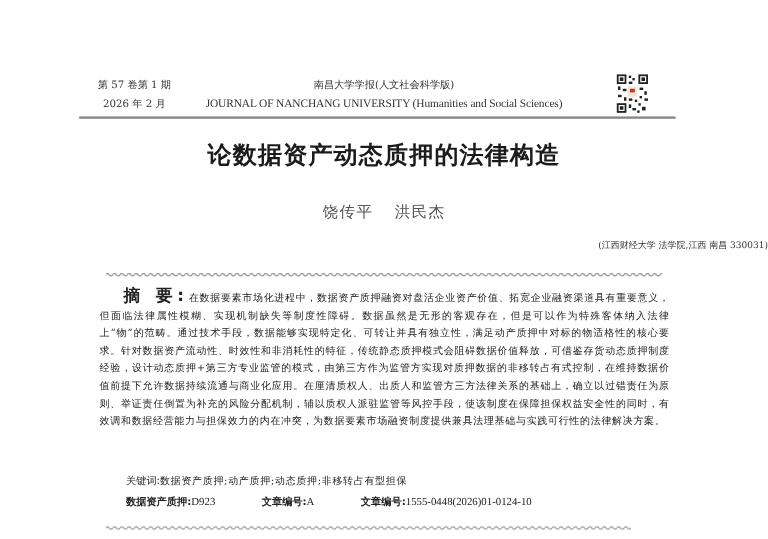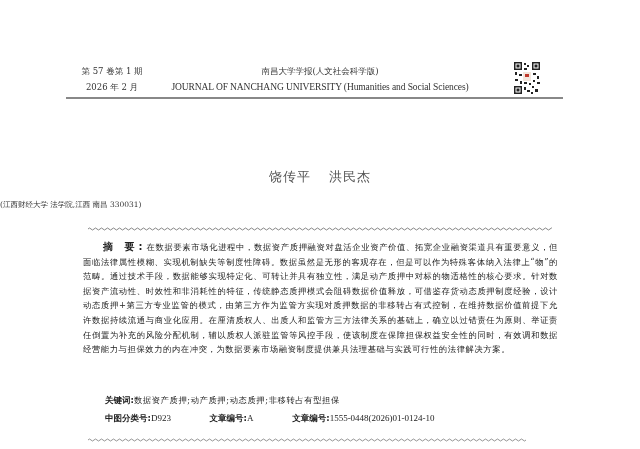--- a/index.html
+++ b/index.html
@@ -18,32 +18,32 @@
     .hdr-center .en { font-family: "Liberation Serif", serif; font-size: 9.5px; letter-spacing: -0.1px; }
     .qr { position: absolute; left: 513px; top: 61px; width: 28px; height: 34px; }
     .hdr-rule { position: absolute; left: 66px; top: 97px; width: 497px; height: 1.5px; background: #888; }
 
     .doi { position: absolute; left: 73px; top: 109px; font-family: "Liberation Serif", serif; font-size: 9.5px; color: #222; letter-spacing: -0.2px; }
 
     
     .title { position: absolute; left: 0; width: 640px; top: 116px; text-align: center; font-family: "DejaVu Sans", sans-serif; font-weight: bold; font-size: 20px; letter-spacing: 1px; color: #1b1b1b; }
     .authors { position: absolute; left: 0; width: 640px; top: 168px; text-align: center; font-size: 13px; color: #555; letter-spacing: 1px; }
     .authors span + span { margin-left: 18px; margin-top: 24px; }
-    .affil { position: absolute; left: 0; width: 640px; top: 200px; text-align: left; font-size: 7.5px; color: #333; }
+    .affil { position: absolute; left: 0; width: 640px; top: 200px; text-align: right; font-size: 7.5px; color: #333; }
 
     
     .wavy { position: absolute; height: 4px; }
     .wavy svg { display: block; }
 
     
     .abstract { position: absolute; left: 83px; top: 240px; width: 475px; font-size: 8.3px; line-height: 14.6px; color: #222; text-align: justify; text-indent: 2.4em; letter-spacing: 0.6px; }
-    .abstract .lbl { font-family: "DejaVu Sans", sans-serif; font-weight: bold; letter-spacing: 4px; font-size: 10px; }
+    .abstract .lbl { font-family: "DejaVu Sans", sans-serif; font-weight: bold; letter-spacing: 4px; font-size: 14px; }
 
     .keywords { position: absolute; left: 105px; top: 395px; font-size: 8.3px; color: #222; letter-spacing: 0.6px; }
-    .keywords .lbl { font-family: "DejaVu Sans", sans-serif; font-weight: bold; font-size: 8.5px; letter-spacing: 0; }
+    .keywords .lbl { font-family: "DejaVu Sans", sans-serif; font-weight: normal; font-size: 8.5px; letter-spacing: 0; }
 
     .classline { position: absolute; left: 105px; top: 413px; font-size: 8.5px; color: #222; }
     .classline .item { display: inline-block; margin-right: 36px; }
     .classline .lbl { font-family: "DejaVu Sans", sans-serif; font-weight: bold; }
     .classline .val { font-family: "Liberation Serif", serif; font-size: 9px; }
   </style>
 </head>
 <body>
 
 <div class="page">
@@ -95,20 +95,21 @@
           <rect x="16" y="22" width="2" height="2"></rect>
       </g>
       <rect x="10" y="11" width="8" height="9" fill="#f3e6dc"></rect>
       <rect x="12" y="13" width="4" height="3" fill="#c0392b"></rect>
     </svg>
   </div>
 
   <div class="hdr-rule"></div>
 
 
+  <div class="title">论数据资产动态质押的法律构造</div>
 
   <div class="authors">
     <span>饶传平</span><span>洪民杰</span>
   </div>
 
   <div class="affil">(江西财经大学 法学院,江西 南昌 330031)</div>
 
   <div class="wavy" style="left:88px; top:227px; width:464px;">
     <svg width="464" height="4" viewBox="0 0 464 4" preserveAspectRatio="none">
       <defs>
@@ -120,21 +121,21 @@
     </svg>
   </div>
 
   <div class="abstract"><span class="lbl">摘 要:</span><span>在数据要素市场化进程中，数据资产质押融资对盘活企业资产价值、拓宽企业融资渠道具有重要意义，但面临法律属性模糊、实现机制缺失等制度性障碍。数据虽然是无形的客观存在，但是可以作为特殊客体纳入法律上“物”的范畴。通过技术手段，数据能够实现特定化、可转让并具有独立性，满足动产质押中对标的物适格性的核心要求。针对数据资产流动性、时效性和非消耗性的特征，传统静态质押模式会阻碍数据价值释放，可借鉴存货动态质押制度经验，设计动态质押+第三方专业监管的模式，由第三方作为监管方实现对质押数据的非移转占有式控制，在维持数据价值前提下允许数据持续流通与商业化应用。在厘清质权人、出质人和监管方三方法律关系的基础上，确立以过错责任为原则、举证责任倒置为补充的风险分配机制，辅以质权人派驻监管等风控手段，使该制度在保障担保权益安全性的同时，有效调和数据经营能力与担保效力的内在冲突，为数据要素市场融资制度提供兼具法理基础与实践可行性的法律解决方案。</span></div>
 
   <div class="keywords">
     <span class="lbl">关键词:</span><span>数据资产质押;动产质押;动态质押;非移转占有型担保</span>
   </div>
 
   <div class="classline">
-    <span class="item"><span class="lbl">中图分类号:</span><span class="val">D923</span></span>
+    <span class="item"><span class="lbl">数据资产质押:</span><span class="val">D923</span></span>
     <span class="item"><span class="lbl">文章编号:</span><span class="val">A</span></span>
     <span class="item"><span class="lbl">文章编号:</span><span class="val">1555-0448(2026)01-0124-10</span></span>
   </div>
 
   <div class="wavy" style="left:88px; top:438px; width:438px;">
     <svg width="438" height="4" viewBox="0 0 438 4" preserveAspectRatio="none">
       <defs>
         <pattern id="wv2" width="6" height="4" patternUnits="userSpaceOnUse">
           <path d="M0 2 Q1.5 0 3 2 T6 2" stroke="#777" stroke-width="0.8" fill="none"></path>
         </pattern>

